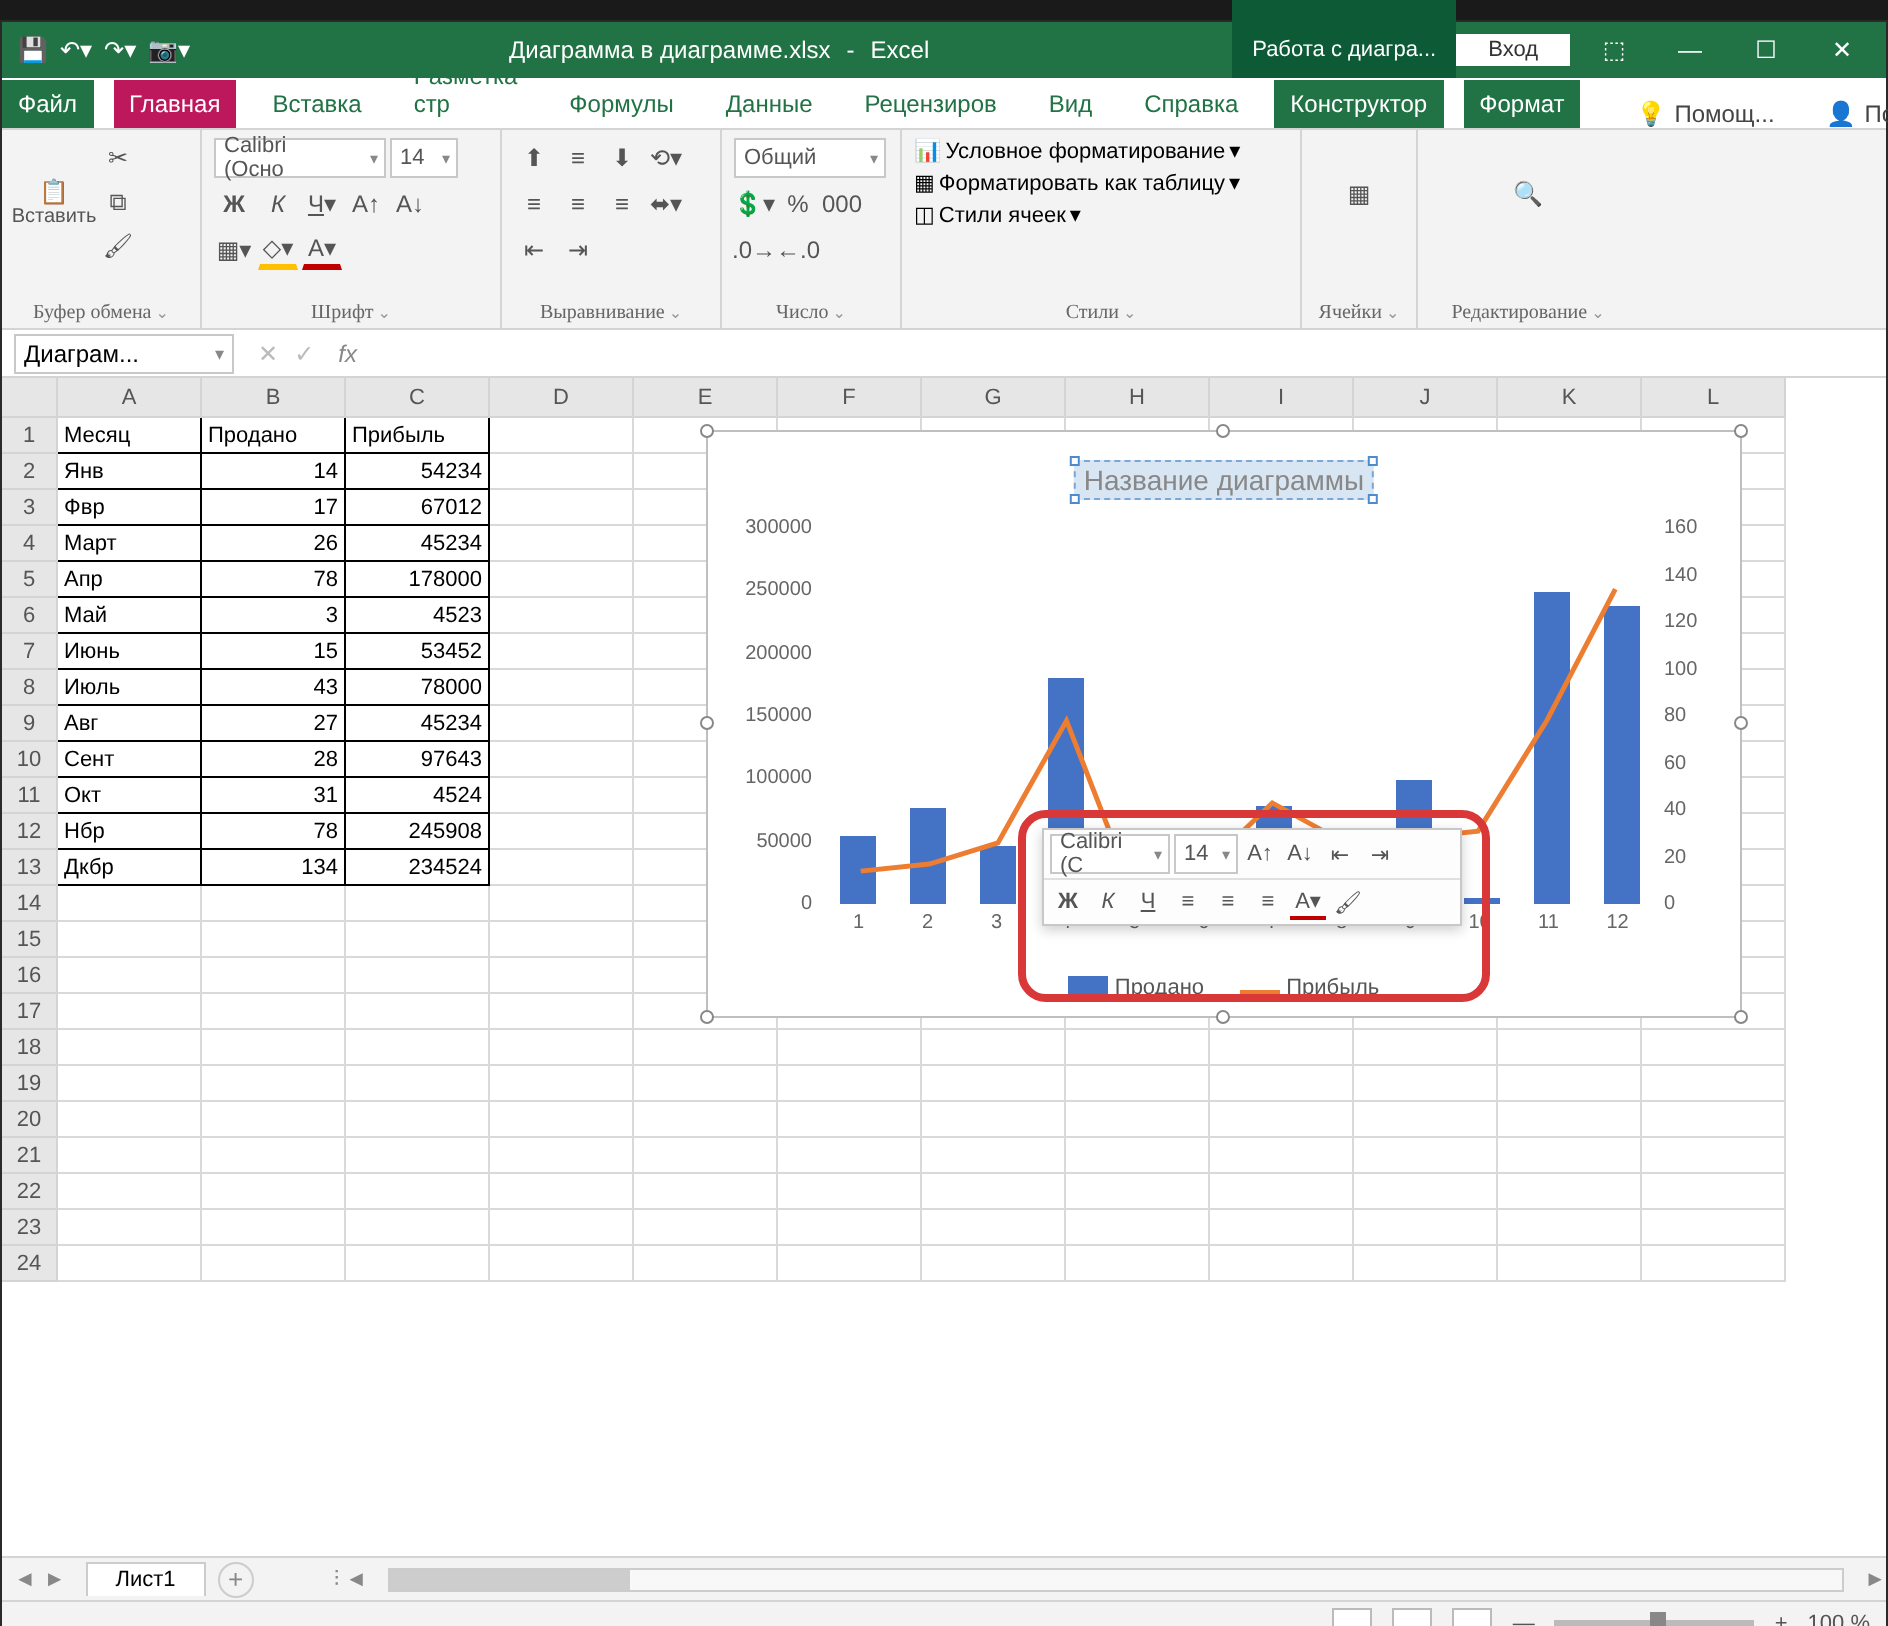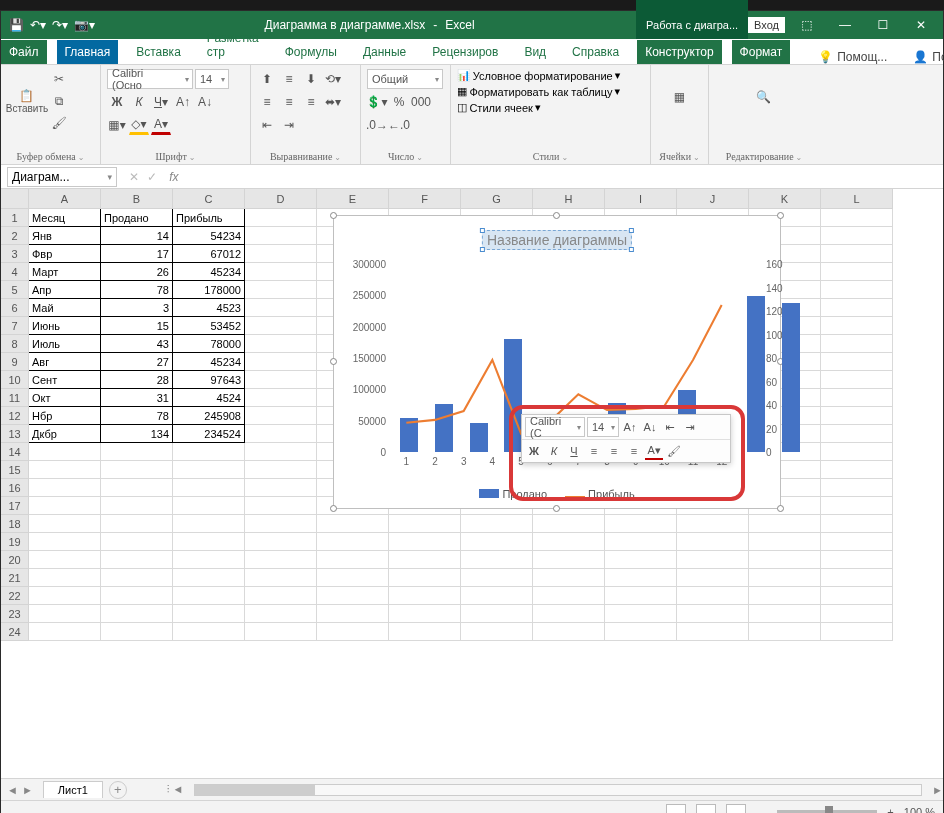--- a/index.html
+++ b/index.html
@@ -4,28 +4,28 @@
 <style>
 * { margin:0; padding:0; box-sizing:border-box; font-family:"Segoe UI",Arial,sans-serif; }
 body { background:#1a1a1a; display:flex; justify-content:center; align-items:flex-start; padding:10px; }
 .app { width:944px; height:813px; background:#fff; border:1px solid #2a2a2a; display:flex; flex-direction:column; position:relative; }
 
 
 .titlebar { height:28px; background:#217346; color:#fff; display:flex; align-items:center; font-size:12px; }
 .titlebar .qat { display:flex; align-items:center; gap:6px; padding:0 8px; }
 .titlebar .docname { flex:1; display:flex; justify-content:center; gap:8px; }
 .titlebar .ctx-tab { background:#0c5a36; padding:20px 10px; font-size:11px; }
-.titlebar .signin { background:#fff; color:#333; padding:2px 6px; font-size:11px; }
+.titlebar .signin { background:#fff; color:#333; padding:2px 16px; font-size:11px; }
 .titlebar .winbtns { display:flex; gap:2px; padding:0 4px; }
 .titlebar .winbtns div { width:36px; height:28px; display:flex; align-items:center; justify-content:center; }
 
 
 .ribbontabs { height:26px; background:#fff; border-bottom:1px solid #d4d4d4; display:flex; align-items:flex-end; font-size:12px;gap:10px; }
 .ribbontabs .tab { padding:5px 8px; cursor:pointer; color:#217346; }
-.ribbontabs .tab.active { background:#0369a1; color:#fff; }
+.ribbontabs .tab.active { background:#be185d; color:#fff; }
 .ribbontabs .tab.ctx { background:#217346; color:#fff; }
 .ribbontabs .spacer { flex:1; }
 .ribbontabs .help { display:flex; align-items:center; gap:4px; padding:0 8px; color:#444; }
 
 
 .ribbon { height:100px; background:#f3f3f3; border-bottom:1px solid #d4d4d4; display:flex; font-size:11px; }
 .group { border-right:1px solid #d4d4d4; padding:4px 6px 16px; position:relative; display:flex; flex-direction:column; justify-content:flex-start; }
 .group-label { position:absolute; bottom:2px; left:0; right:0; text-align:center; color:#666; font-size:10px;font-family:Liberation Serif, serif; }
 .group-label::after { content:"⌄"; font-size:8px; margin-left:2px; color:#999; }
 .rrow { display:flex; gap:2px; align-items:center; margin-bottom:3px; }
@@ -45,33 +45,33 @@
 .gridwrap { flex:1; overflow:hidden; position:relative; background:#fff; }
 .grid { display:grid; grid-template-columns:28px repeat(12,72px); font-size:12px; }
 .hdr { background:#e6e6e6; border:1px solid #d4d4d4; border-top:none; border-left:none; height:20px; display:flex; align-items:center; justify-content:center; color:#555; font-size:11px; }
 .rowhdr { background:#e6e6e6; border:1px solid #d4d4d4; border-top:none; border-left:none; height:18px; display:flex; align-items:center; justify-content:center; color:#555; font-size:11px; }
 .cell { border-right:1px solid #d9d9d9; border-bottom:1px solid #d9d9d9; height:18px; padding:0 3px; display:flex; align-items:center; font-size:11px; overflow:hidden; white-space:nowrap; }
 .cell.b { border-color:#000; border-width:1px; }
 .cell.r { justify-content:flex-end; }
 .corner { background:#e6e6e6; border:1px solid #d4d4d4; border-top:none; border-left:none; }
 
 
-.chart { position:absolute; left:332px; top:26px; width:448px; height:294px; background:#fff; border:1px solid #bfbfbf; }
+.chart { position:absolute; left:352px; top:26px; width:518px; height:294px; background:#fff; border:1px solid #bfbfbf; }
 .chart .handle { position:absolute; width:7px; height:7px; background:#fff; border:1px solid #888; border-radius:50%; }
 .h-tl{top:-4px;left:-4px}.h-tr{top:-4px;right:-4px}.h-bl{bottom:-4px;left:-4px}.h-br{bottom:-4px;right:-4px}
 .h-tm{top:-4px;left:50%;margin-left:-4px}.h-bm{bottom:-4px;left:50%;margin-left:-4px}
 .h-ml{left:-4px;top:50%;margin-top:-4px}.h-mr{right:-4px;top:50%;margin-top:-4px}
 .ctitle { position:absolute; top:14px; left:50%; transform:translateX(-50%); font-size:14px; color:#888; background:#d8e6f3; border:1px dashed #7aa7d4; padding:1px 4px; }
 .ctitle .sqh { position:absolute; width:5px; height:5px; background:#fff; border:1px solid #4a8ccf; }
 .sh-tl{top:-3px;left:-3px}.sh-tr{top:-3px;right:-3px}.sh-bl{bottom:-3px;left:-3px}.sh-br{bottom:-3px;right:-3px}
 .plot { position:absolute; left:58px; top:48px; right:44px; bottom:56px; }
 .yaxis-l { position:absolute; left:12px; top:48px; bottom:56px; width:44px; font-size:10px; color:#666; }
 .yaxis-l div { position:absolute; right:4px; transform:translateY(-50%); }
 .yaxis-r { position:absolute; right:10px; top:48px; bottom:56px; width:32px; font-size:10px; color:#666; }
-.yaxis-r div { position:absolute; left:4px; transform:translateY(-50%);margin-left:24px; }
+.yaxis-r div { position:absolute; left:4px; transform:translateY(-50%); }
 .xaxis { position:absolute; left:58px; right:44px; bottom:38px; height:14px; display:flex; font-size:10px; color:#666; }
 .xaxis div { flex:1; text-align:center; }
 .legend { position:absolute; bottom:8px; left:0; right:0; display:flex; justify-content:center; gap:18px; font-size:11px; color:#555; }
 .legend .sw { width:20px; height:9px; display:inline-block; }
 .legend .ln { width:20px; height:2px; display:inline-block; }
 .bar { position:absolute; bottom:0; background:#4472c4; width:18px; }
 .line { position:absolute; left:0; top:0; width:100%; height:100%; }
 
 
 .minitb { position:absolute; left:520px; top:225px; width:210px; background:#fdfdfd; border:1px solid #c8c8c8; box-shadow:0 2px 6px rgba(0,0,0,.2); font-size:11px; }

